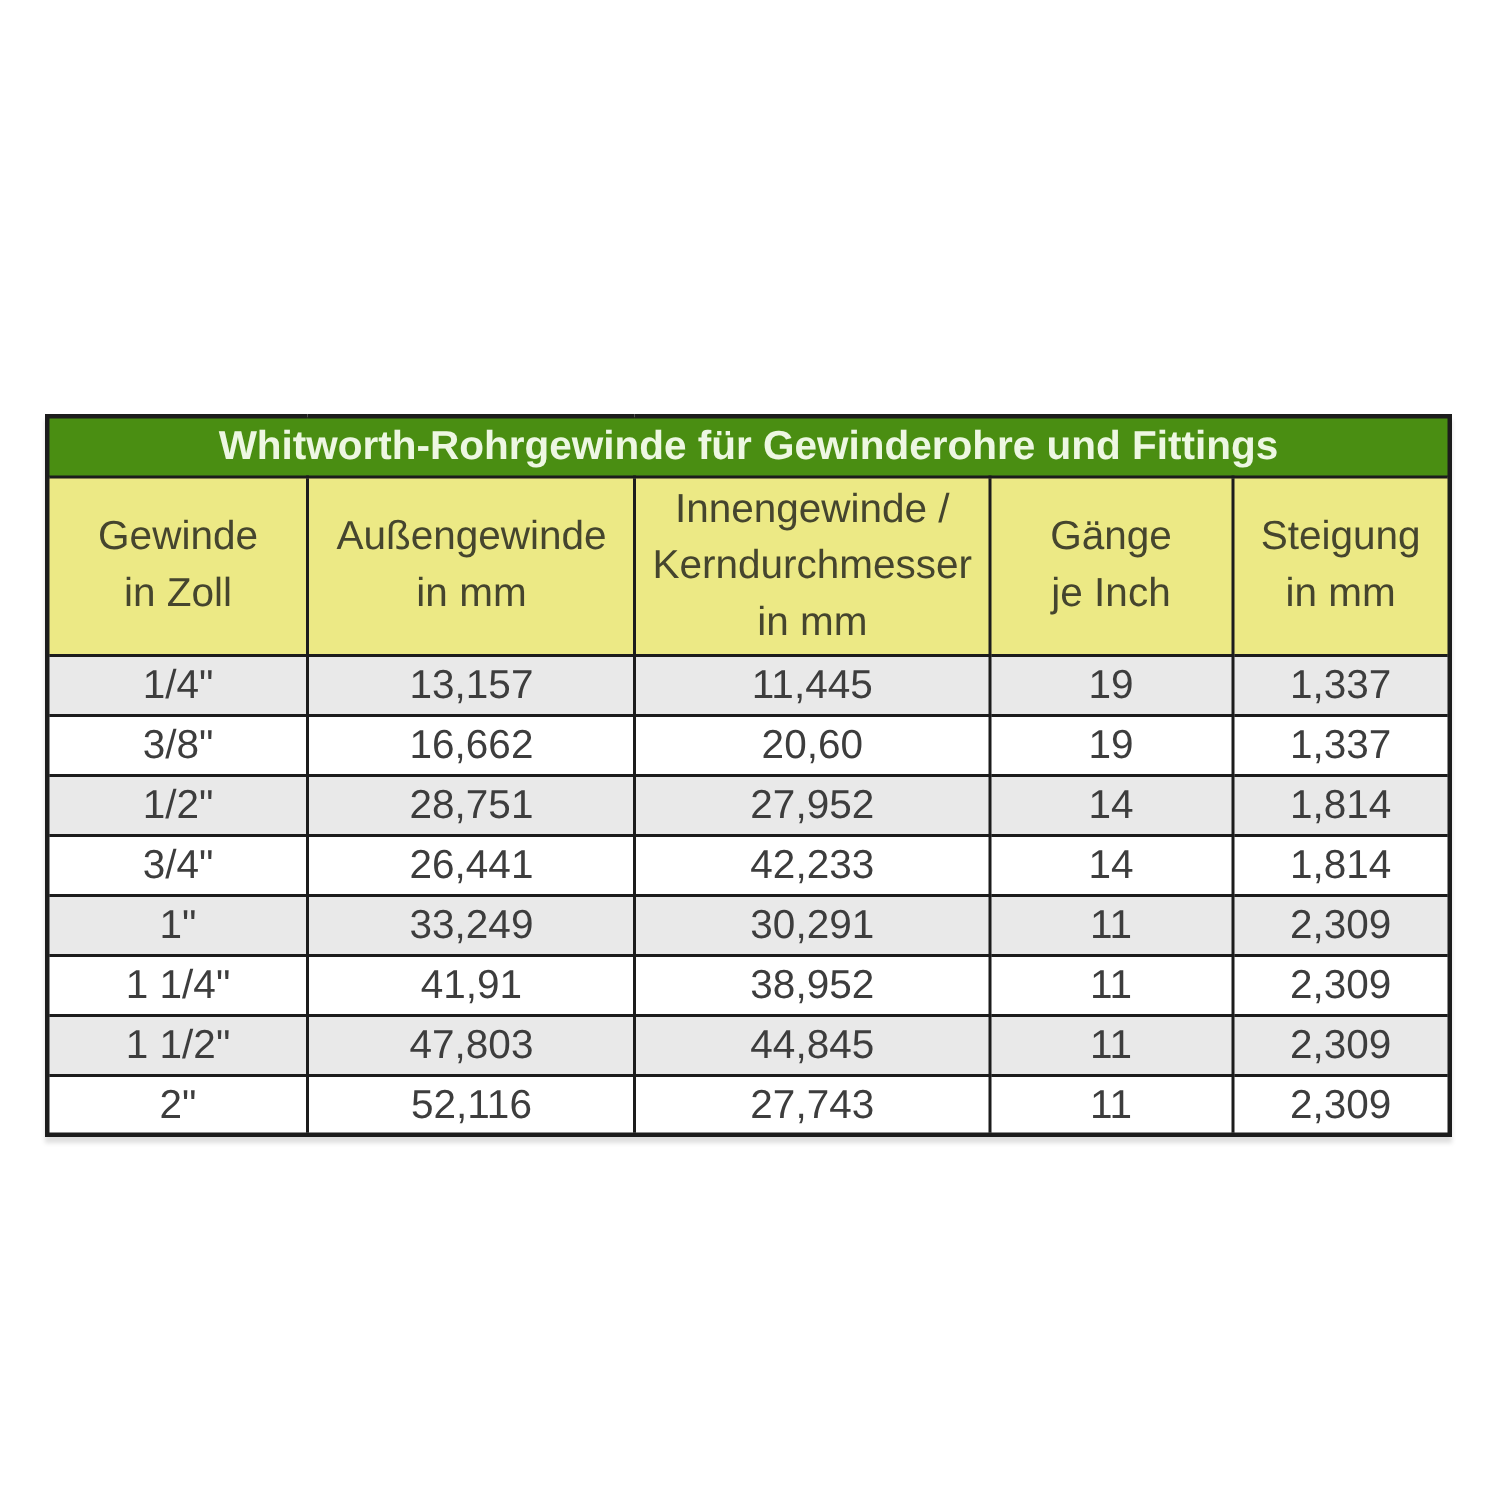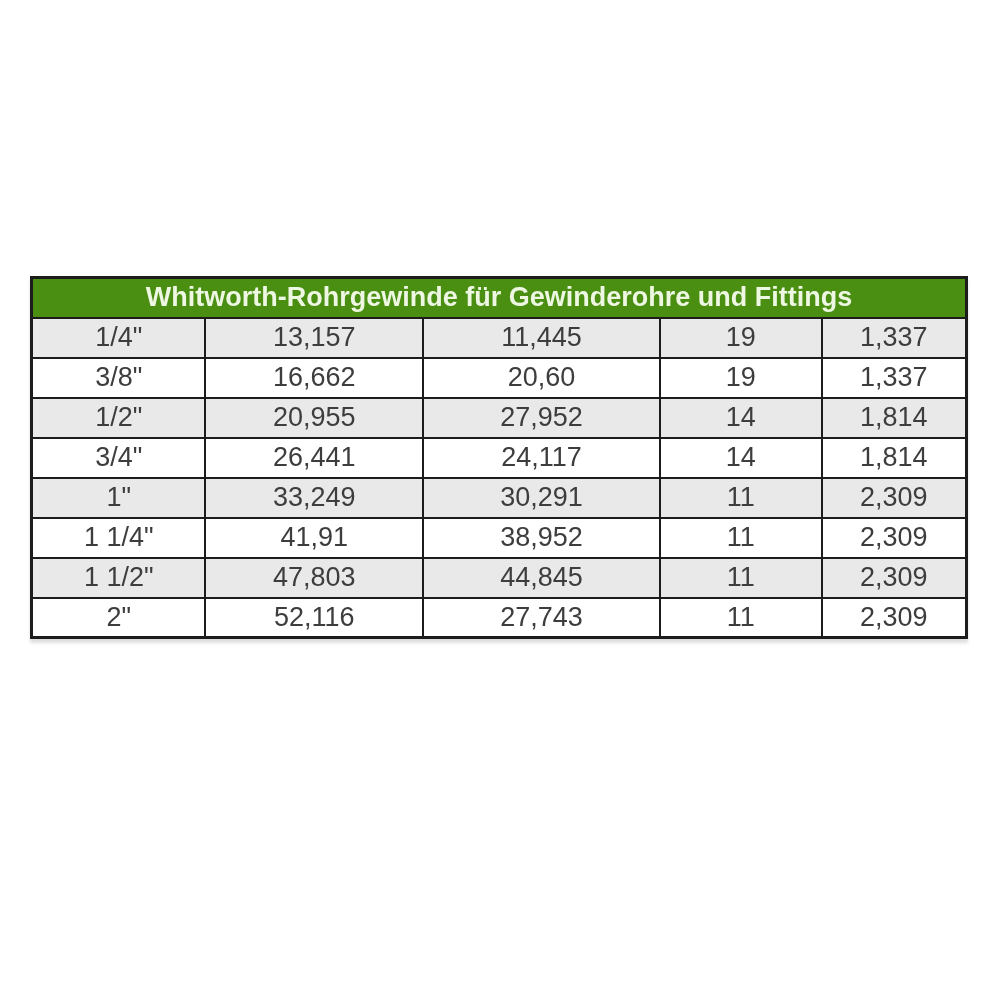--- a/index.html
+++ b/index.html
@@ -69,47 +69,60 @@
       <col class="c1">
         <col class="c2">
         <col class="c3">
         <col class="c4">
         <col class="c5">
     </colgroup>
     <thead>
       <tr>
         <th class="title-cell" colspan="5">Whitworth-Rohrgewinde für Gewinderohre und Fittings</th>
       </tr>
+      <tr class="head-row">
+        <th>Gewinde
+in Zoll</th>
+        <th>Außengewinde
+in mm</th>
+        <th>Innengewinde /
+Kerndurchmesser
+in mm</th>
+        <th>Gänge
+je Inch</th>
+        <th>Steigung
+in mm</th>
+      </tr>
     </thead>
     <tbody>
         <tr>
           <td>1/4"</td>
           <td>13,157</td>
           <td>11,445</td>
           <td>19</td>
           <td>1,337</td>
         </tr>
         <tr>
           <td>3/8"</td>
           <td>16,662</td>
           <td>20,60</td>
           <td>19</td>
           <td>1,337</td>
         </tr>
         <tr>
           <td>1/2"</td>
-          <td>20,955</td>
+          <td>28,751</td>
           <td>27,952</td>
           <td>14</td>
           <td>1,814</td>
         </tr>
         <tr>
           <td>3/4"</td>
           <td>26,441</td>
-          <td>24,117</td>
+          <td>42,233</td>
           <td>14</td>
           <td>1,814</td>
         </tr>
         <tr>
           <td>1"</td>
           <td>33,249</td>
           <td>30,291</td>
           <td>11</td>
           <td>2,309</td>
         </tr>

